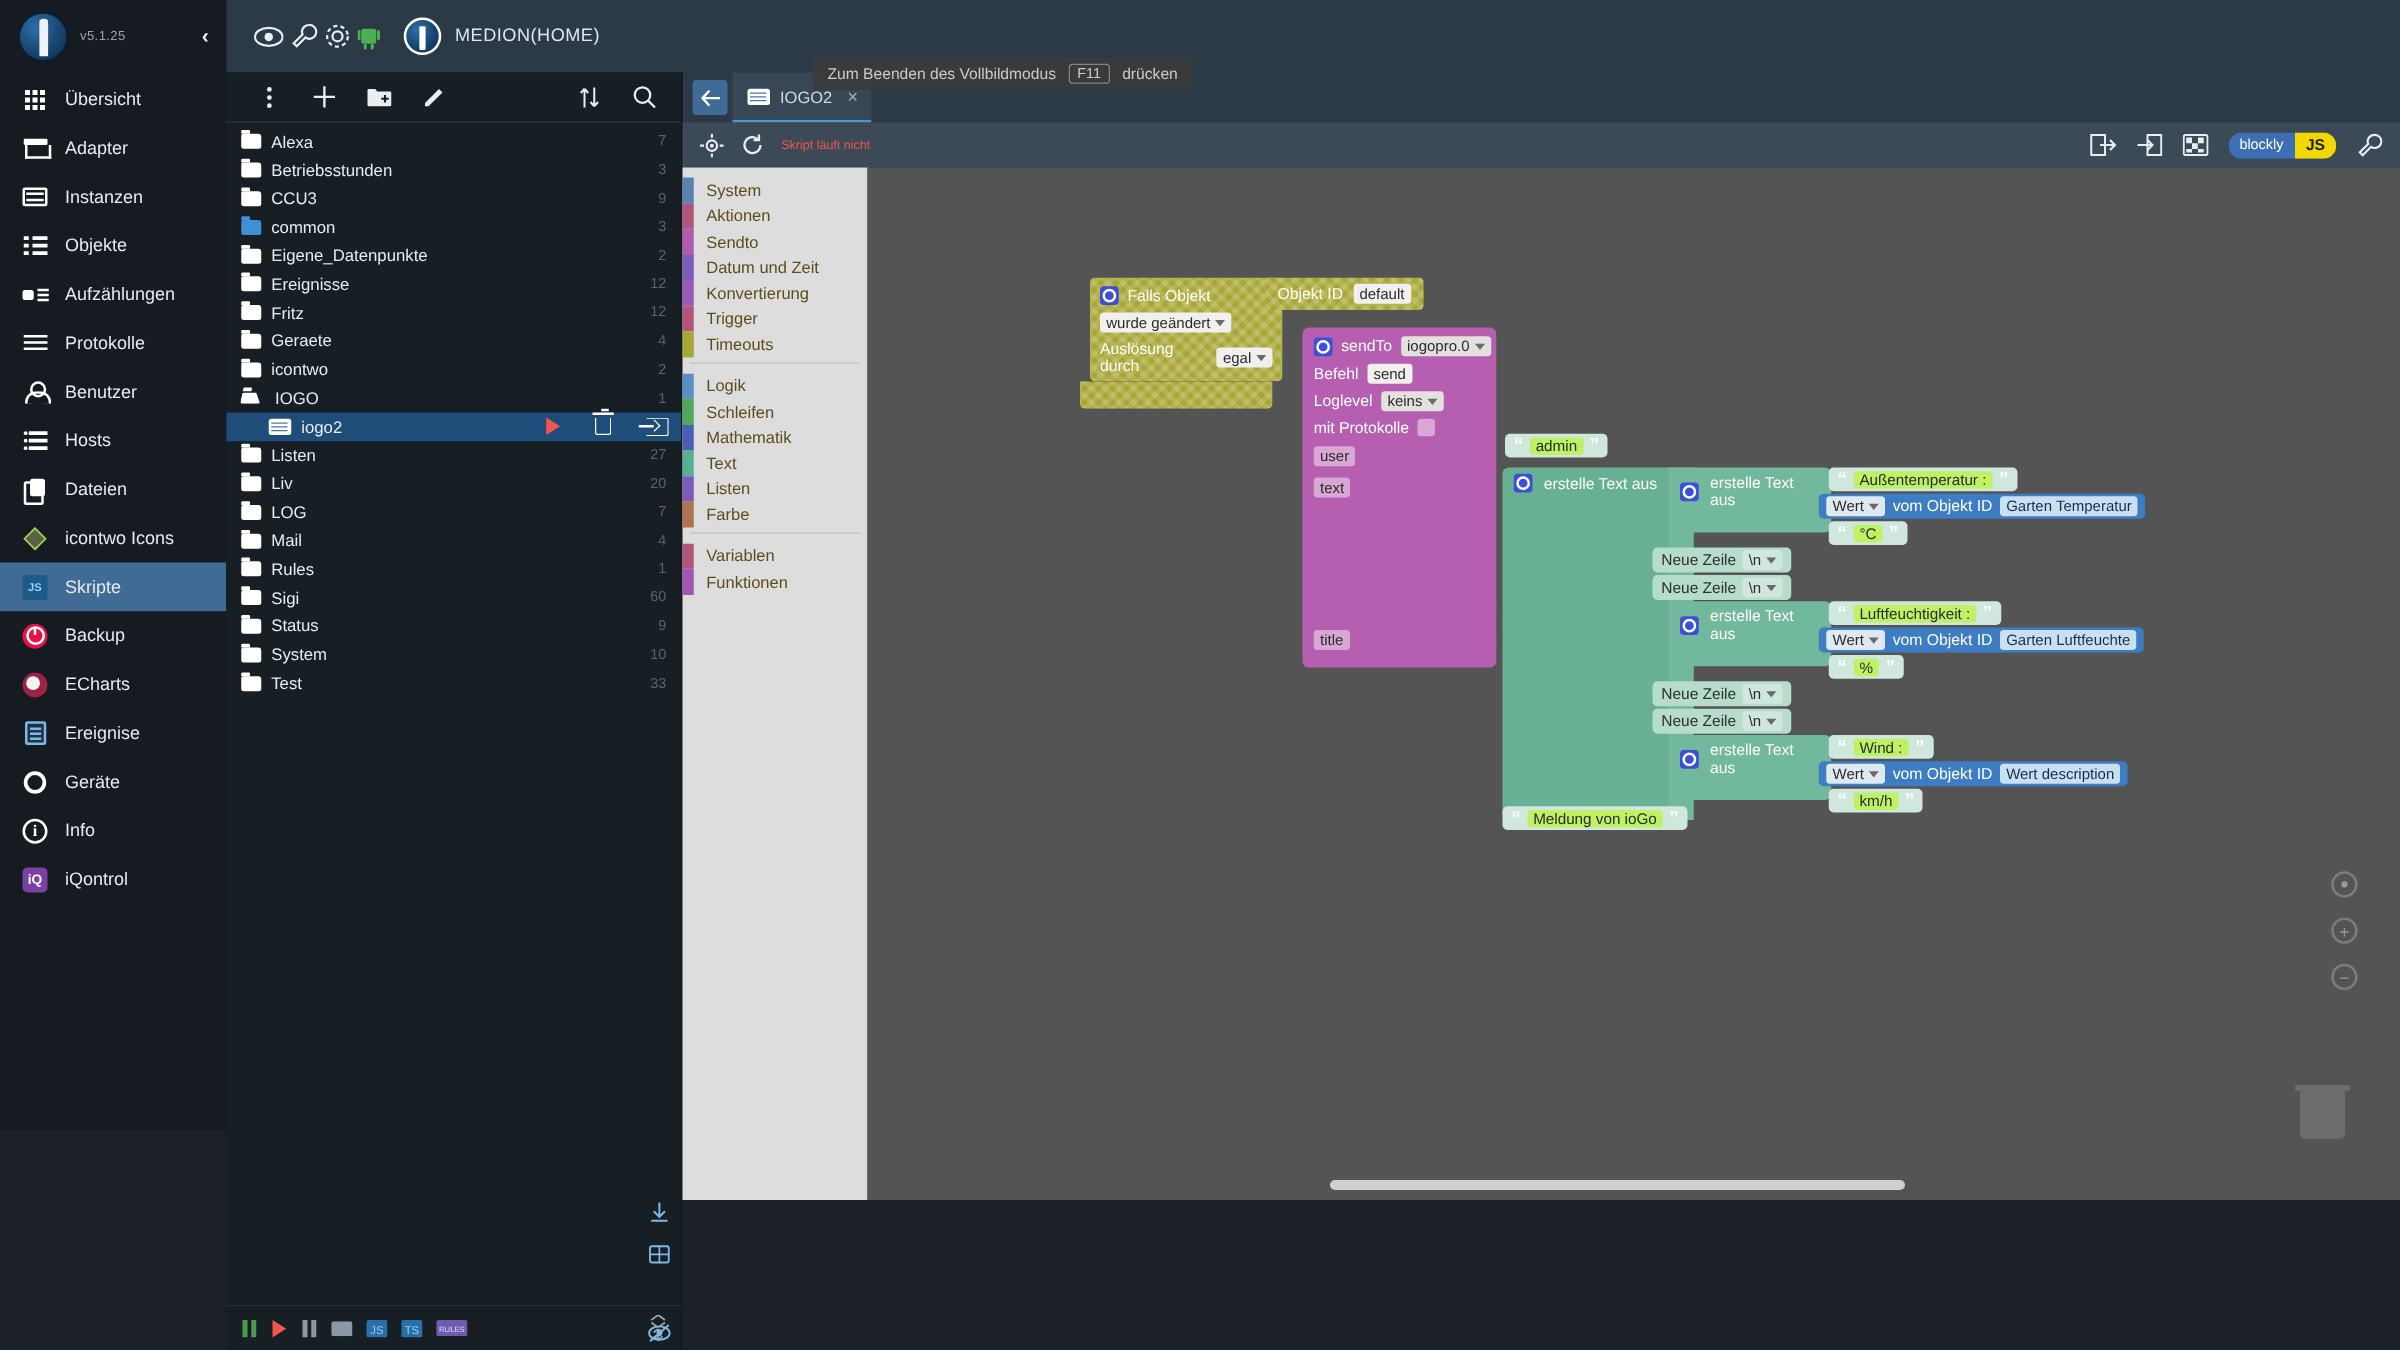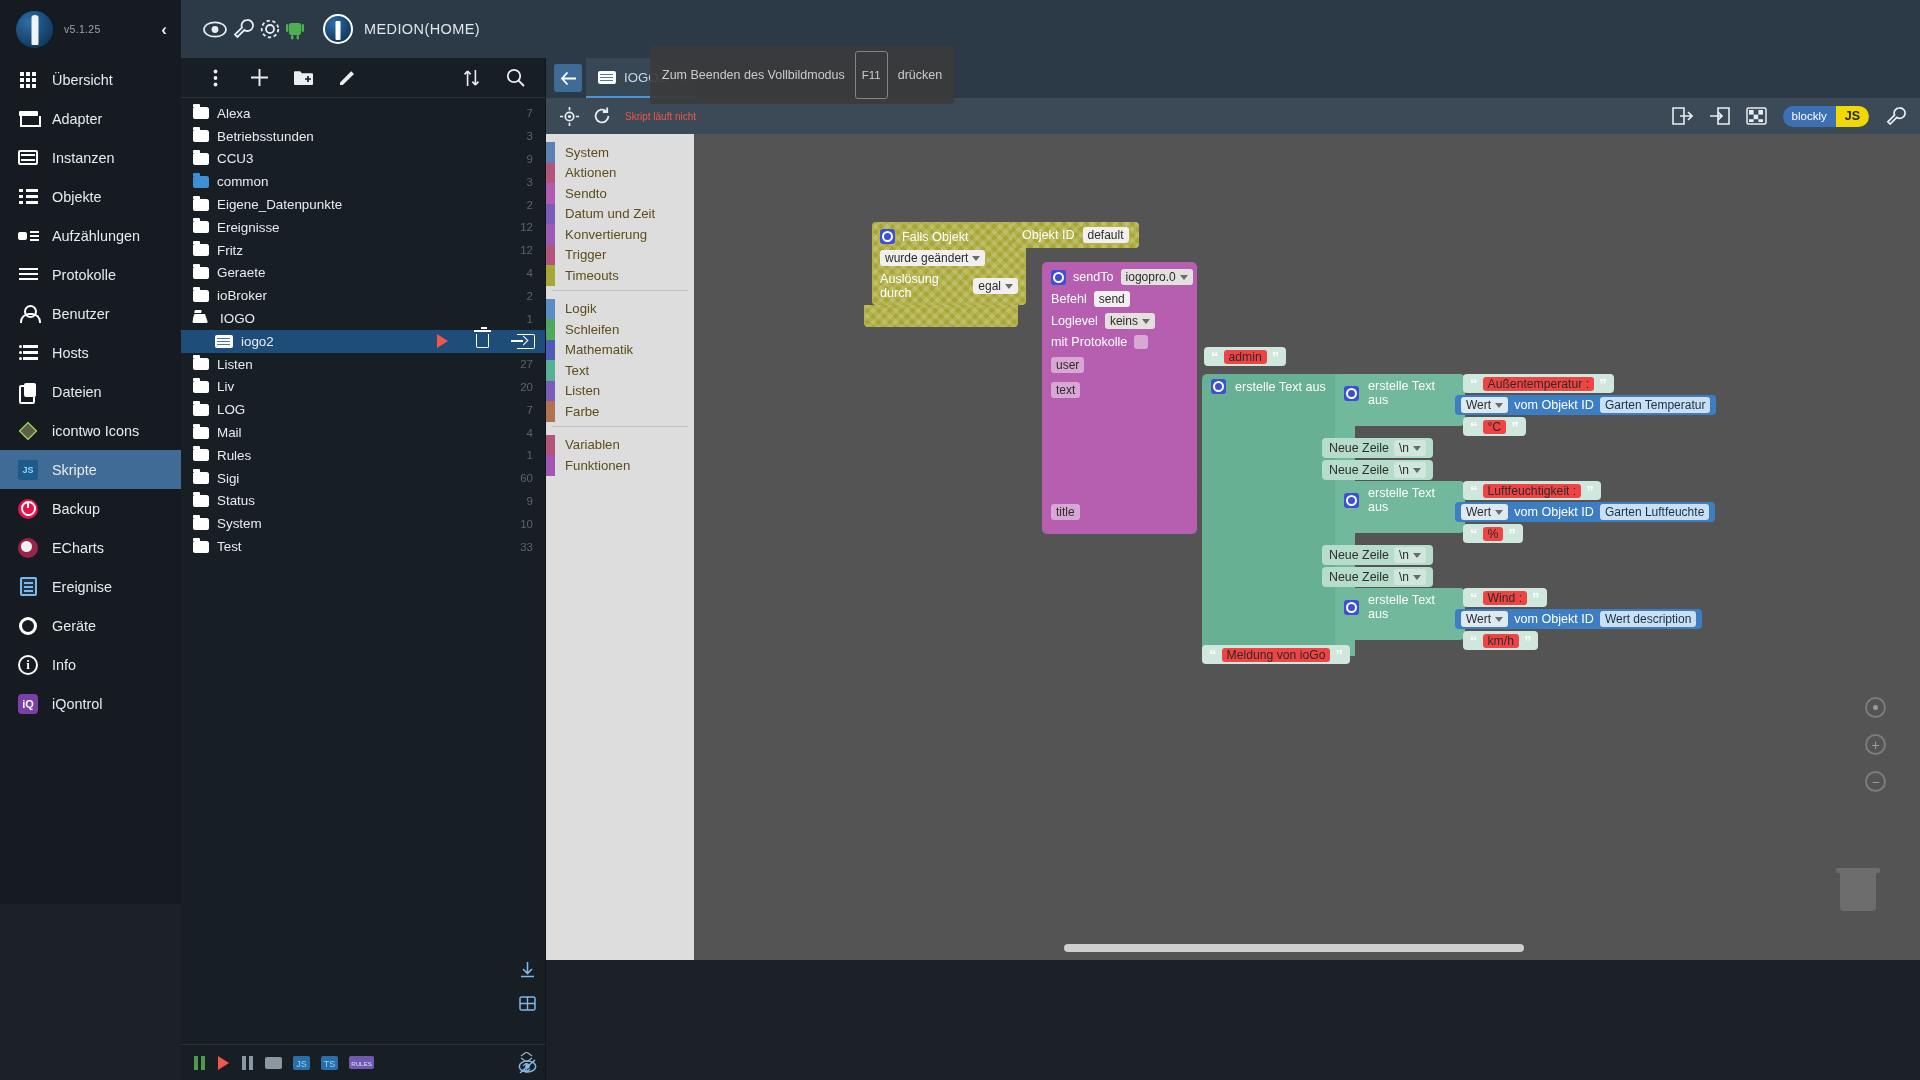--- a/index.html
+++ b/index.html
@@ -189,21 +189,21 @@
     background:#384755; color:#cfd9e2; font-size:13.2px; cursor:pointer; border-bottom:2px solid #4e93d4;
   }
   .tab .doc-ico { margin-right:0; }
   .tab-x { color:#9fb0c0; font-size:15px; margin-left:4px; cursor:pointer; line-height:1;}
 
   .fs-hint {
     position:absolute; left:650px; top:46px; display:flex; align-items:center; gap:10px;
     background:#3b3b3b; color:#d8d8d8; font-size:12.5px; padding:5px 12px; border-radius:3px; z-index:40;
     opacity:.92;
   }
-  .fs-key { border:1px solid #8a8a8a; border-radius:3px; padding:17px 6px; font-size:11.5px; }
+  .fs-key { border:1px solid #8a8a8a; border-radius:3px; padding:1px 6px; font-size:11.5px; }
 
   .runbar {
     height:36px; background:#3c4a57; display:flex; align-items:center; padding:0 14px; gap:14px; flex:0 0 36px;
     position:relative;
   }
   .run-txt { color:#f0564a; font-size:10px; }
   .rb-right { position:absolute; right:14px; display:flex; align-items:center; gap:16px; }
   .blockly-pill {
     display:flex; align-items:center; border-radius:11px; overflow:hidden; height:21px; cursor:pointer;
   }
@@ -268,21 +268,21 @@
   }
   .st-row { display:flex; align-items:center; gap:7px; margin-bottom:6px; }
   .st-socket { position:absolute; left:146px; width:9px; height:15px; background:#b65fb0; border-radius:0 4px 4px 0; }
   .st-label { background:#d8a7d4; color:#2b2b2b; border-radius:3px; padding:1px 5px; font-size:12px; }
   .checkbox { width:14px;height:14px;background:#d8a7d4;border-radius:3px; display:inline-block; }
   .str-blk {
     background:#cfe7dc; color:#2e2e2e; border-radius:4px; padding:2px 7px; display:flex; align-items:center; gap:5px;
     font-size:12.4px;
   }
   .quote { color:#fff; font-size:15px; line-height:1; font-weight:700; }
-  .strv { background:#ef4444; border-radius:3px; padding:0px 5px; font-size:12.2px; color:#2b2b2b;}
+  .strv { background:#bef264; border-radius:3px; padding:0px 5px; font-size:12.2px; color:#2b2b2b;}
   .create-blk { background:#68b093; border-radius:5px; }
   .create-hdr { display:flex; align-items:center; gap:9px; padding:5px 9px; }
   .objidfield { background:#c9dff2; color:#15304d; border-radius:3px; padding:1px 5px; font-size:12px; }
 
   .hscroll {
     position:absolute; left:370px; bottom:8px; width:460px; height:8px; background:#cfcfcf; border-radius:4px;
   }
   .zoom-ctrls { position:absolute; right:34px; bottom:168px; display:flex; flex-direction:column; align-items:center; gap:16px; }
   .zc { width:21px;height:21px;border-radius:50%;border:2px solid #7c7c7c;color:#9a9a9a;display:flex;align-items:center;
         justify-content:center;font-size:14px; cursor:pointer;}
@@ -582,21 +582,21 @@
               <span class="tr-name">Fritz</span>
               <span class="tr-count">12</span>
             </div>
           <div class="tr-row">
               <span class="folder"></span>
               <span class="tr-name">Geraete</span>
               <span class="tr-count">4</span>
             </div>
           <div class="tr-row">
               <span class="folder"></span>
-              <span class="tr-name">ioBroker</span>
+              <span class="tr-name">icontwo</span>
               <span class="tr-count">2</span>
             </div>
           <div class="tr-row">
               <span class="folder open"></span>
               <span class="tr-name" style="margin-left:3px">IOGO</span>
               <span class="tr-count">1</span>
             </div>
 
           <div class="tr-row sel">
             <span class="tr-ind"></span>

